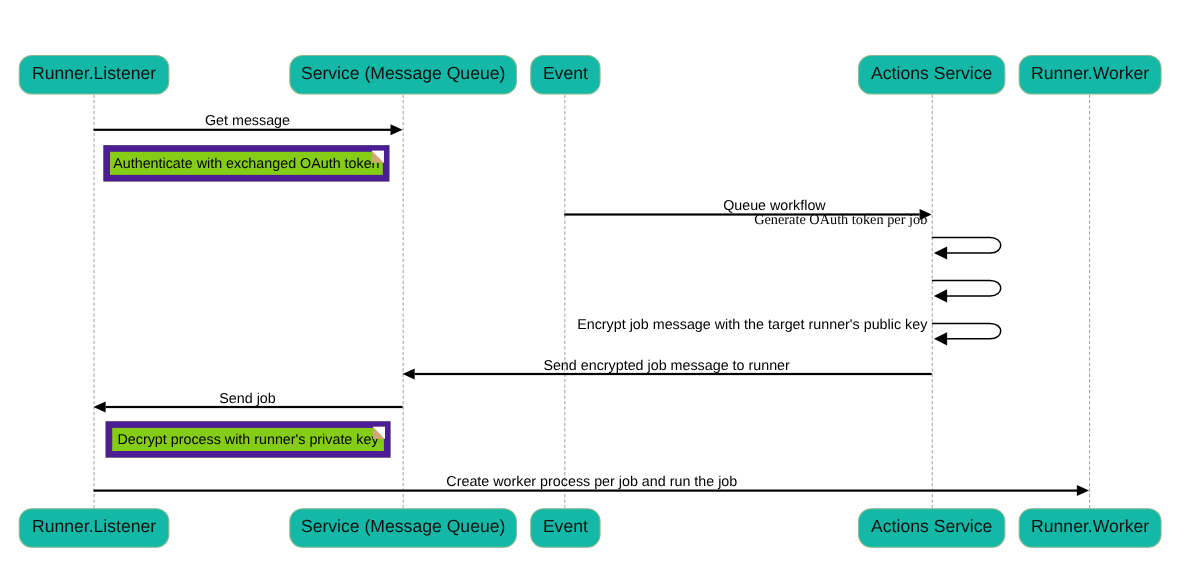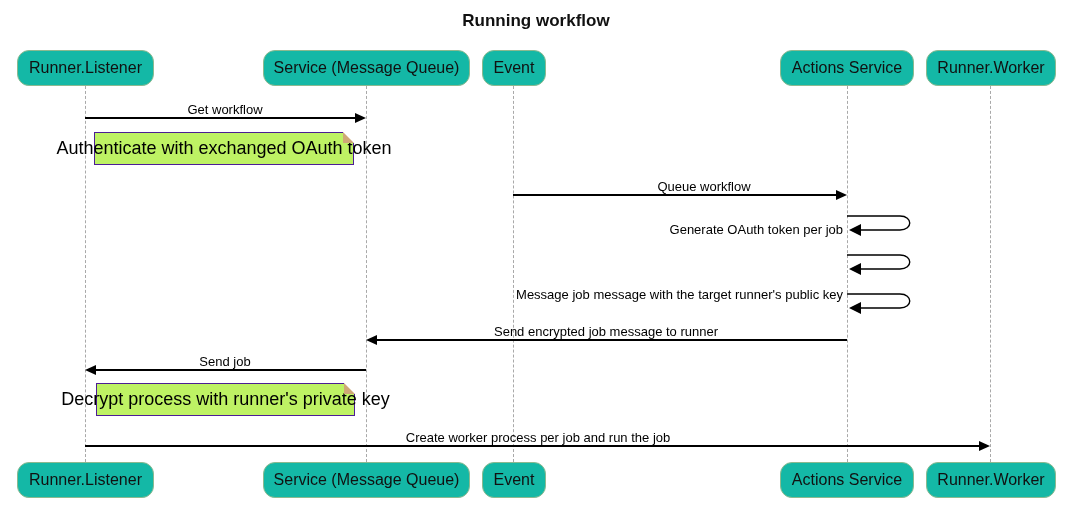--- a/index.html
+++ b/index.html
@@ -24,71 +24,70 @@
     position:absolute;font-size:13px;white-space:nowrap;
     transform:translateX(-50%);
   }
   .msg-label.ralign{transform:none;text-align:right;}
   .mline{position:absolute;height:1.5px;background:#000;}
   .ah{position:absolute;width:0;height:0;border-top:5px solid transparent;border-bottom:5px solid transparent;}
   .ah-r{border-left:11px solid #000;}
   .ah-l{border-right:11px solid #000;}
   .loop{position:absolute;width:70px;height:24px;}
   .note{
-    position:absolute;height:33px;background:#bef264;border:1px solid #4c1d95;
+    position:absolute;height:33px;background:#84cc16;border:6px solid #4c1d95;
     box-sizing:border-box;display:flex;align-items:center;justify-content:center;
-    font-size:18px;white-space:nowrap;
+    font-size:13px;white-space:nowrap;
   }
   .note::after{
     content:"";position:absolute;top:-1px;right:-1px;width:0;height:0;
     border-style:solid;border-width:0 11px 11px 0;
     border-color:#ffffff #ffffff #cfa877 #cfa877;
   }
 </style>
 </head>
 <body>
 
 <div class="stage">
 
-  <div class="title">Running workflow</div>
 
   <div class="lifeline" style="left:85px;"></div>
   <div class="lifeline" style="left:366px;"></div>
   <div class="lifeline" style="left:513px;"></div>
   <div class="lifeline" style="left:847px;"></div>
   <div class="lifeline" style="left:990px;"></div>
 
   <div class="actor" style="left:17px;top:50px;width:137px;">Runner.Listener</div>
   <div class="actor" style="left:263px;top:50px;width:207px;">Service (Message Queue)</div>
   <div class="actor" style="left:482px;top:50px;width:64px;">Event</div>
   <div class="actor" style="left:780px;top:50px;width:134px;">Actions Service</div>
   <div class="actor" style="left:926px;top:50px;width:130px;">Runner.Worker</div>
 
-  <div class="msg-label" style="left:225px;top:102px;">Get workflow</div>
+  <div class="msg-label" style="left:225px;top:102px;">Get message</div>
   <div class="mline" style="left:85px;top:117px;width:272px;"></div>
   <div class="ah ah-r" style="left:355px;top:113px;"></div>
 
   <div class="note" style="left:94px;top:132px;width:260px;">Authenticate with exchanged OAuth token</div>
 
   <div class="msg-label" style="left:704px;top:179px;">Queue workflow</div>
   <div class="mline" style="left:513px;top:194px;width:323px;"></div>
   <div class="ah ah-r" style="left:836px;top:190px;"></div>
 
-  <div class="msg-label ralign" style="right:229px;top:222px;">Generate OAuth token per job</div>
+  <div class="msg-label ralign" style="right:229px;top:192px;font-family:Liberation Serif, serif;">Generate OAuth token per job</div>
   <svg class="loop" style="left:847px;top:214px;" viewBox="0 0 70 24">
     <path d="M0,2 H53 C66,2 66,16 53,16 H13" fill="none" stroke="#000" stroke-width="1.4"></path>
     <polygon points="2,16 14,10 14,22" fill="#000"></polygon>
   </svg>
 
   <svg class="loop" style="left:847px;top:253px;" viewBox="0 0 70 24">
     <path d="M0,2 H53 C66,2 66,16 53,16 H13" fill="none" stroke="#000" stroke-width="1.4"></path>
     <polygon points="2,16 14,10 14,22" fill="#000"></polygon>
   </svg>
 
-  <div class="msg-label ralign" style="right:229px;top:287px;">Message job message with the target runner's public key</div>
+  <div class="msg-label ralign" style="right:229px;top:287px;">Encrypt job message with the target runner's public key</div>
   <svg class="loop" style="left:847px;top:292px;" viewBox="0 0 70 24">
     <path d="M0,2 H53 C66,2 66,16 53,16 H13" fill="none" stroke="#000" stroke-width="1.4"></path>
     <polygon points="2,16 14,10 14,22" fill="#000"></polygon>
   </svg>
 
   <div class="msg-label" style="left:606px;top:324px;">Send encrypted job message to runner</div>
   <div class="mline" style="left:377px;top:339px;width:470px;"></div>
   <div class="ah ah-l" style="left:366px;top:335px;"></div>
 
   <div class="msg-label" style="left:225px;top:354px;">Send job</div>

